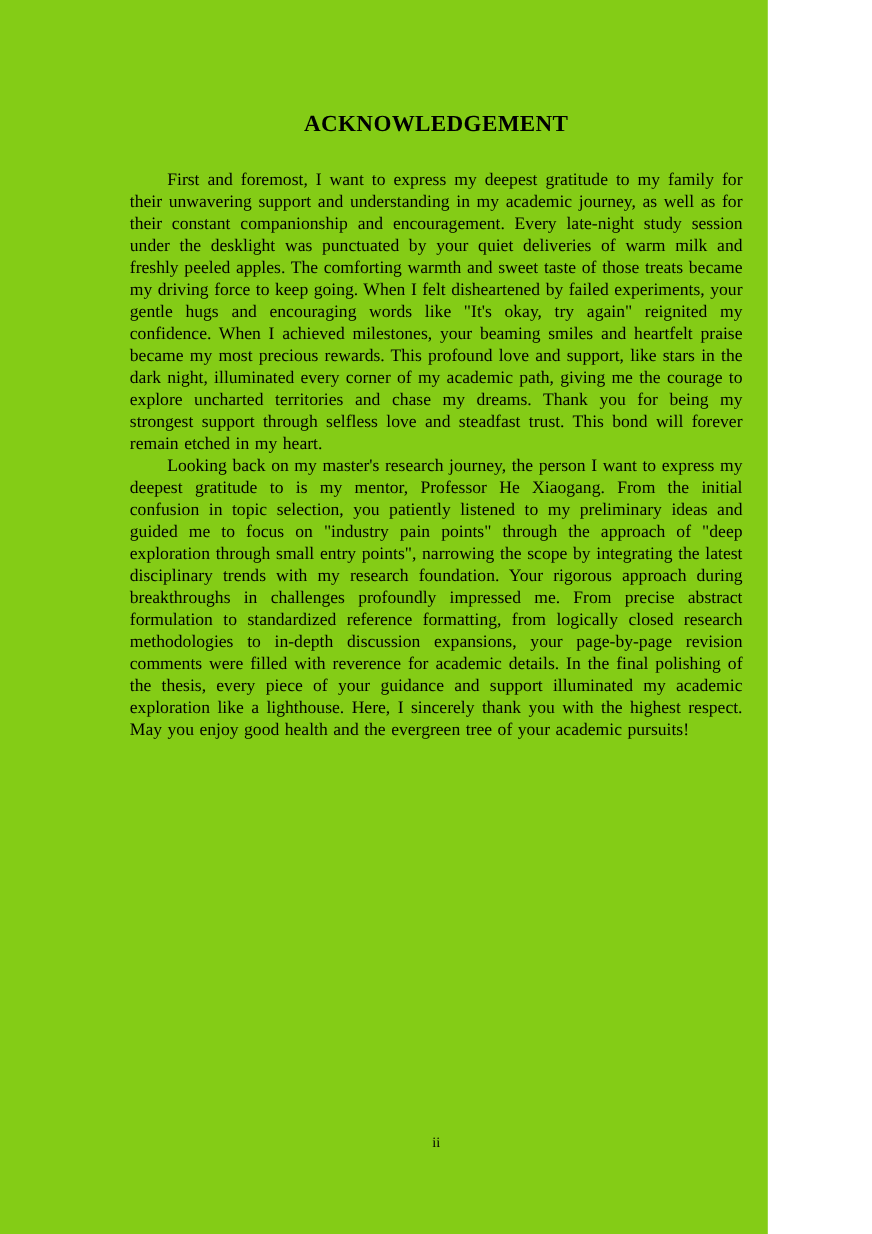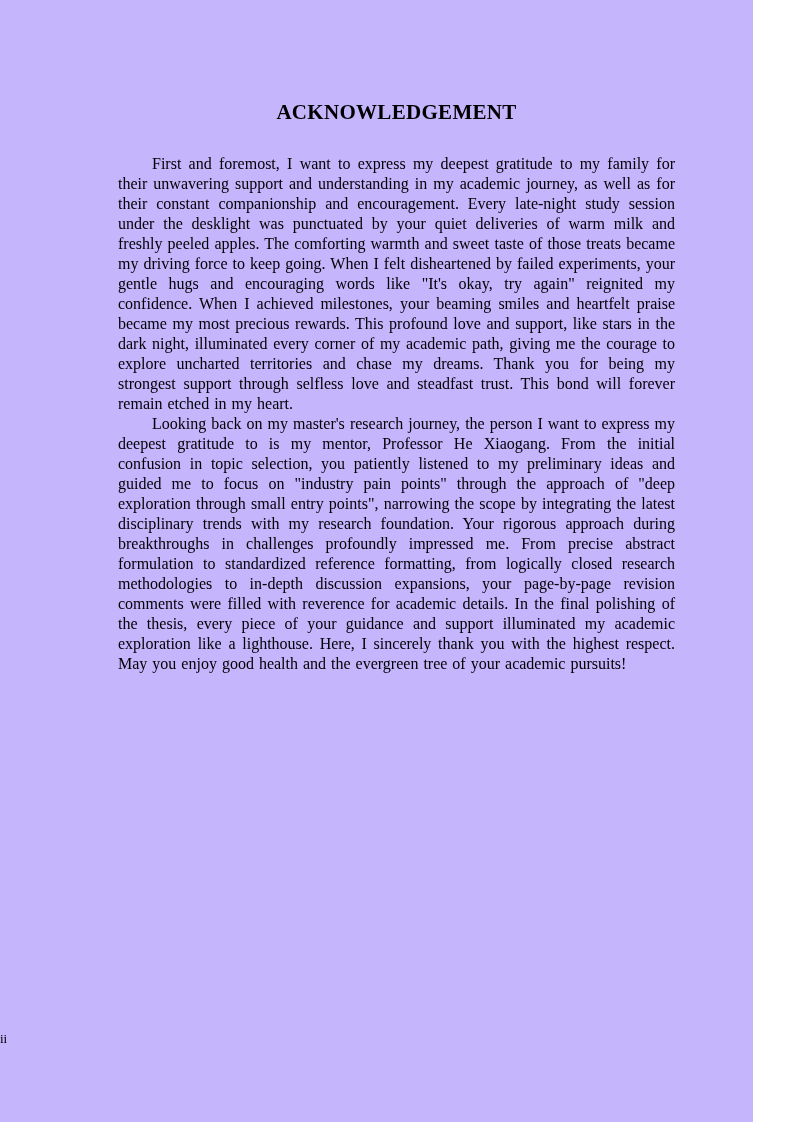--- a/index.html
+++ b/index.html
@@ -2,23 +2,23 @@
 <html><head>
 <meta charset="utf-8">
 <style>
   html, body {
     margin: 0;
     padding: 0;
     background: #ffffff;
   }
   .page {
     position: relative;
-    width: 753px;
+    width: 698px;
     height: 1122px;
-    background: #c4b5fd;
+    background: #84cc16;
     color: #000000;
     font-family: "Liberation Serif", "DejaVu Serif", serif;
     overflow: hidden;
     box-sizing: border-box;
   }
   .content {
     position: absolute;
     left: 118px;
     top: 100px;
     width: 557px;
@@ -37,20 +37,21 @@
     line-height: 20px;
     text-align: justify;
     text-indent: 34px;
     word-spacing: 1px;
   }
   .page-footer {
     position: absolute;
     left: 0;
     top: 1031px;
     width: 793px;
+    text-align: center;
     font-size: 13px;
     line-height: 16px;
     color: #000000;
   }
 </style>
 </head>
 <body>
 
 <div class="page">
   <div class="content">

